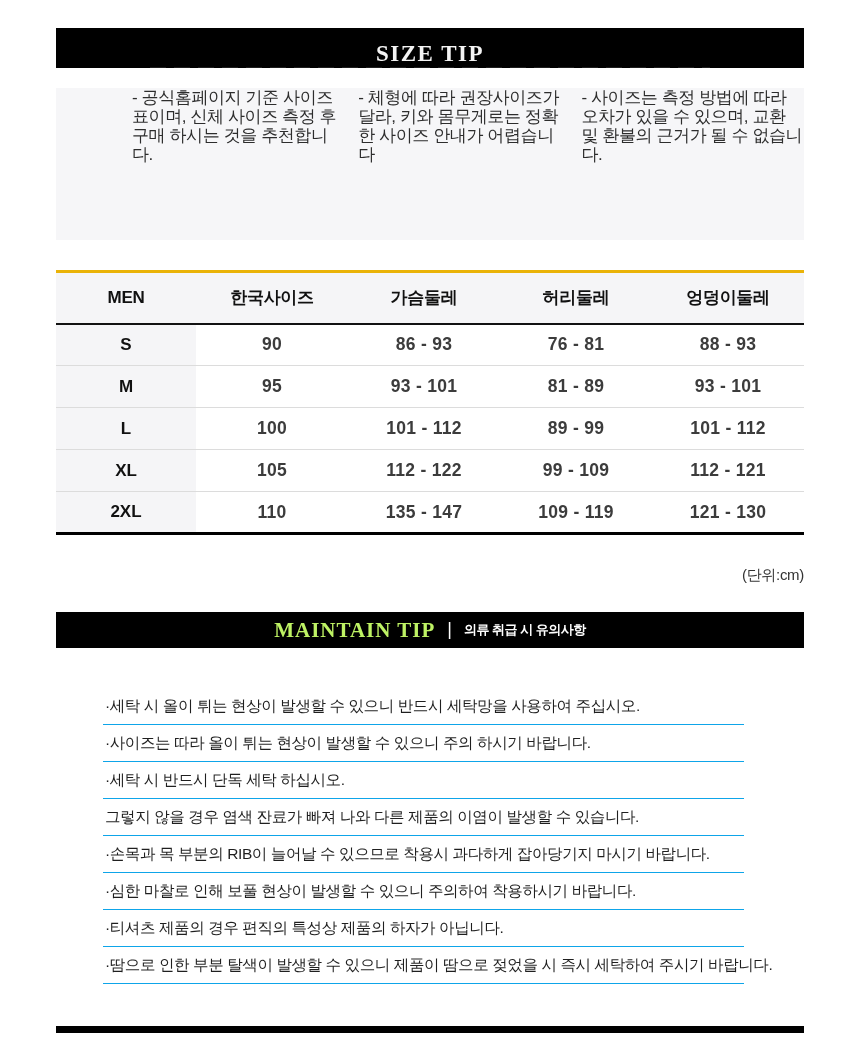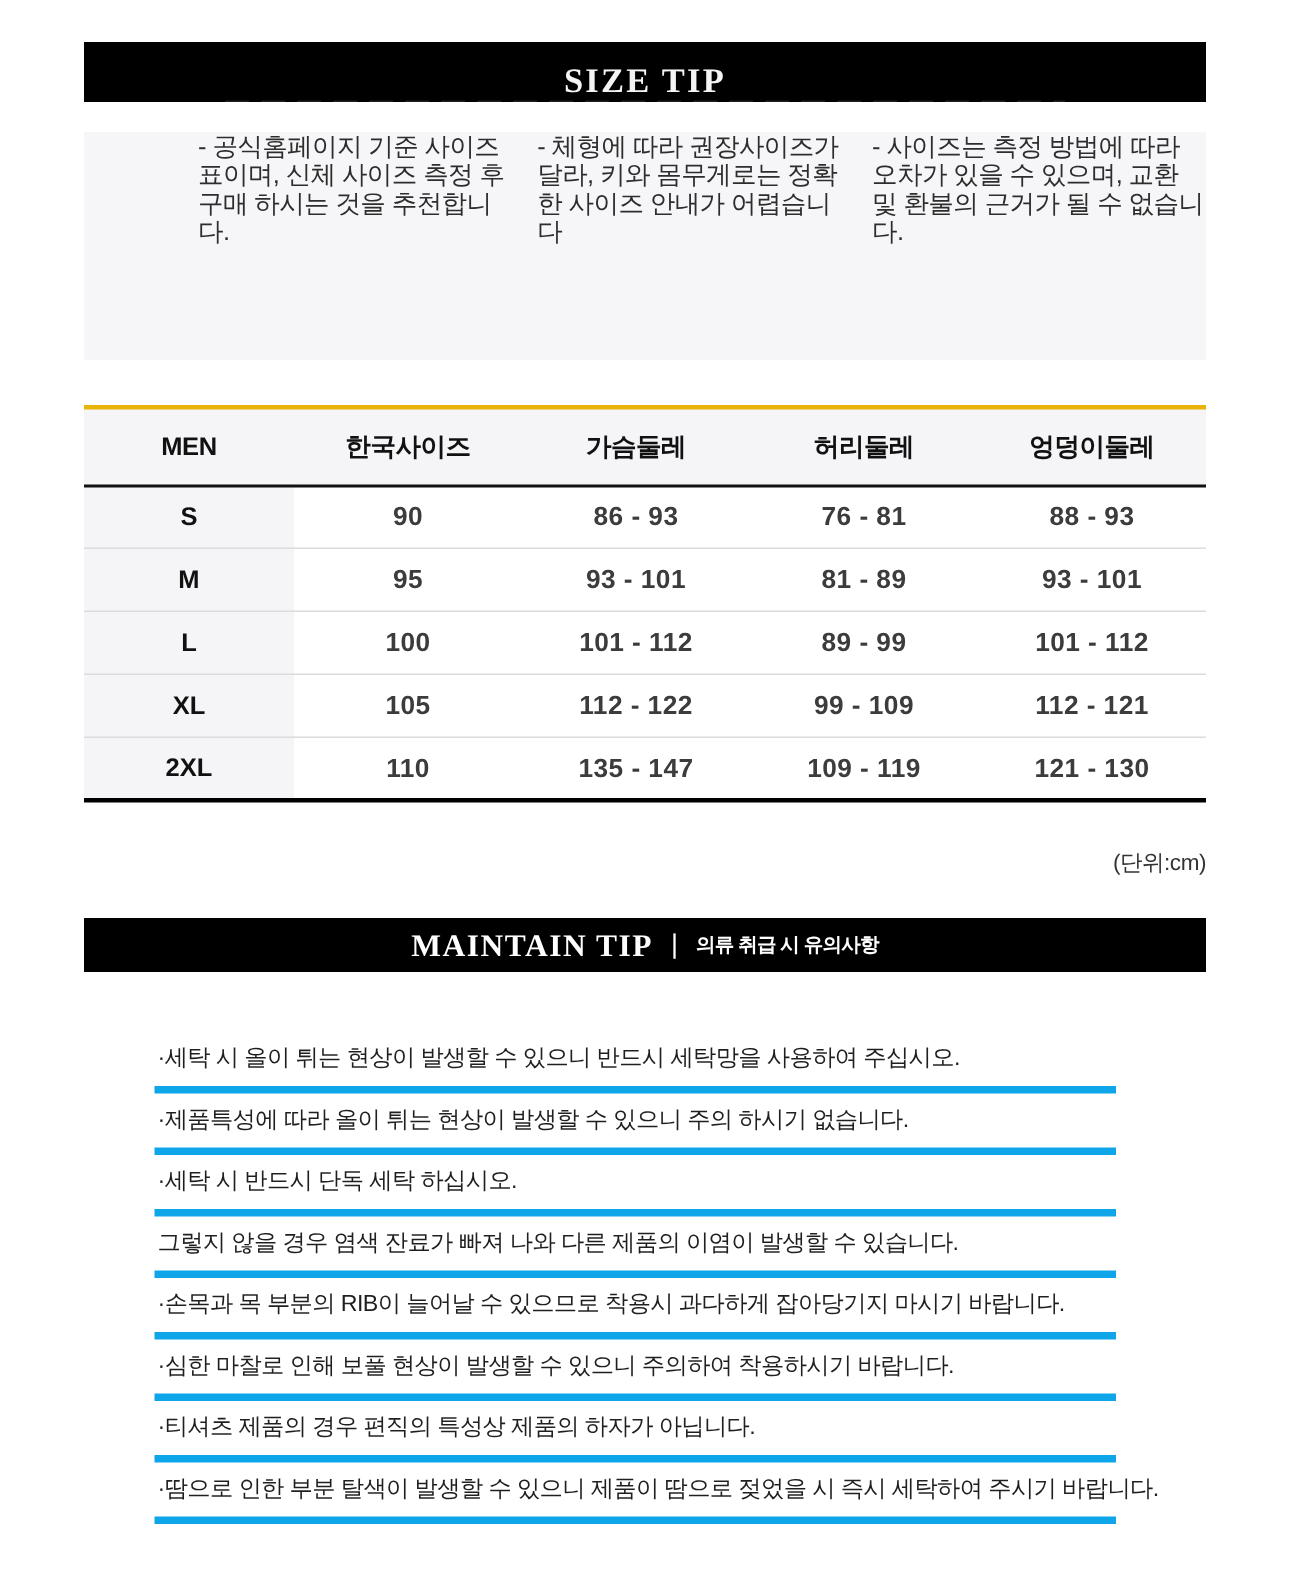--- a/index.html
+++ b/index.html
@@ -109,21 +109,21 @@
   .maintain-bar {
     margin-top: 27px;
     height: 36px;
     background: #000000;
     display: flex;
     align-items: center;
     justify-content: center;
     gap: 12px;
   }
   .maintain-title {
-    color: #ffffff;
+    color: #bef264;
     font-family: "Liberation Serif", "DejaVu Serif", serif;
     font-weight: bold;
     font-size: 21px;
     letter-spacing: 1px;
   }
   .maintain-divider {
     color: #ffffff;
     font-size: 18px;
     font-weight: normal;
     margin-top: -1px;
@@ -134,21 +134,21 @@
     font-weight: bold;
     letter-spacing: -0.5px;
   }
 
   
   .tips-list {
     margin: 40px 60px 0 47px;
   }
   .tip-item {
     padding: 9px 2px 10px 2px;
-    border-bottom: 5px solid #0ea5e9;
+    border-bottom: 1px solid #0ea5e9;
     font-size: 15.5px;
     color: #1f1f1f;
     letter-spacing: -0.4px;
     line-height: 17px;
     white-space: nowrap;
   }
 
   
   .footer-bar {
     margin-top: 42px;
@@ -231,21 +231,21 @@
   <div class="unit-note">(단위:cm)</div>
 
   <div class="maintain-bar">
     <span class="maintain-title">MAINTAIN TIP</span>
     <span class="maintain-divider">|</span>
     <span class="maintain-subtitle">의류 취급 시 유의사항</span>
   </div>
 
   <div class="tips-list">
     <div class="tip-item">·세탁 시 올이 튀는 현상이 발생할 수 있으니 반드시 세탁망을 사용하여 주십시오.</div>
-    <div class="tip-item">·제품특성에 따라 올이 튀는 현상이 발생할 수 있으니 주의 하시기 없습니다.</div>
+    <div class="tip-item">·사이즈는 따라 올이 튀는 현상이 발생할 수 있으니 주의 하시기 바랍니다.</div>
     <div class="tip-item">·세탁 시 반드시 단독 세탁 하십시오.</div>
     <div class="tip-item">그렇지 않을 경우 염색 잔료가 빠져 나와 다른 제품의 이염이 발생할 수 있습니다.</div>
     <div class="tip-item">·손목과 목 부분의 RIB이 늘어날 수 있으므로 착용시 과다하게 잡아당기지 마시기 바랍니다.</div>
     <div class="tip-item">·심한 마찰로 인해 보풀 현상이 발생할 수 있으니 주의하여 착용하시기 바랍니다.</div>
     <div class="tip-item">·티셔츠 제품의 경우 편직의 특성상 제품의 하자가 아닙니다.</div>
     <div class="tip-item">·땀으로 인한 부분 탈색이 발생할 수 있으니 제품이 땀으로 젖었을 시 즉시 세탁하여 주시기 바랍니다.</div>
   </div>
 
   <div class="footer-bar"></div>
 

